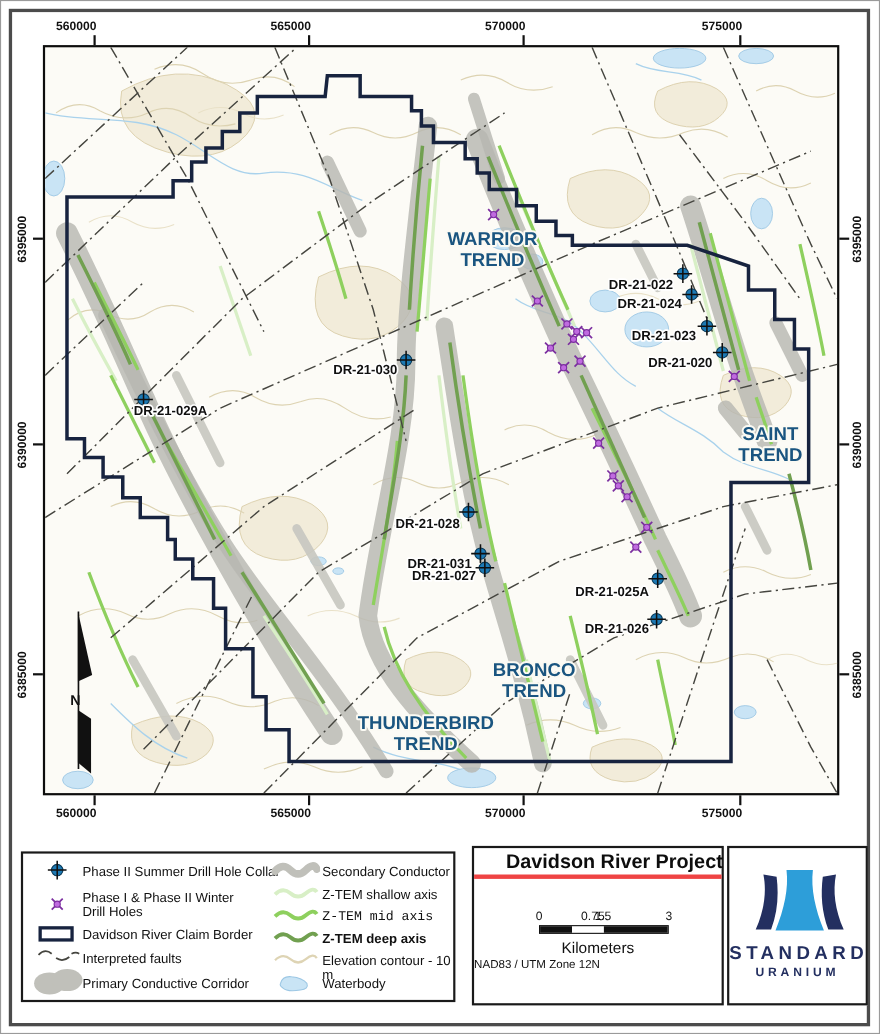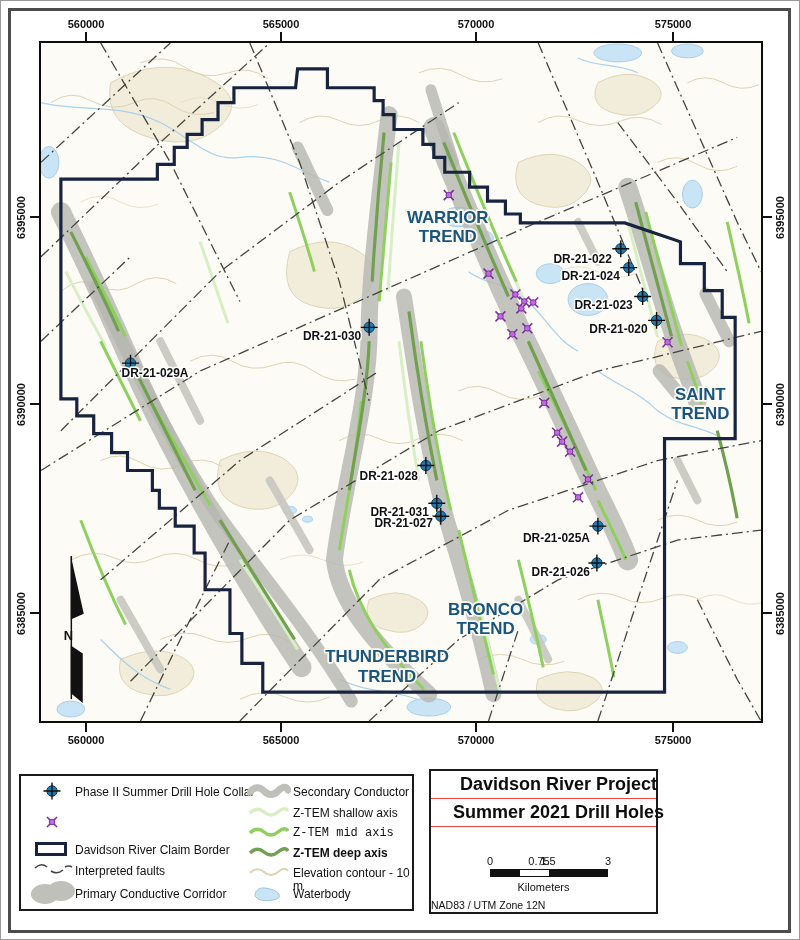--- a/index.html
+++ b/index.html
@@ -1,37 +1,37 @@
 <!DOCTYPE html>
 <html><head>
 <meta charset="utf-8">
 <style>
   html,body{margin:0;padding:0;background:#ffffff;width:800px;height:940px;overflow:hidden;
     font-family:"Liberation Sans",sans-serif;}
   .sheet{position:absolute;left:0;top:0;width:800px;height:940px;background:#fff;border:1px solid #9a9a9a;box-sizing:border-box;}
   .outerborder{position:absolute;left:7px;top:7px;width:783px;height:925px;border:3px solid #4c4c4c;box-sizing:border-box;}
   .mapframe{position:absolute;left:38px;top:40px;width:724px;height:682px;border:2px solid #0d0d0d;box-sizing:border-box;background:#fcfbf6;}
   .mapframe svg{position:absolute;left:0;top:0;width:100%;height:100%;}
-  .xlab{position:absolute;width:70px;text-align:center;font-weight:bold;font-size:11px;color:#111;}
+  .xlab{position:absolute;width:70px;font-weight:bold;font-size:11px;color:#111;}
   .ylab{position:absolute;width:70px;height:13px;text-align:center;font-weight:bold;font-size:11px;color:#111;transform:rotate(-90deg);}
   .tickv{position:absolute;width:2px;height:9px;background:#111;}
   .tickh{position:absolute;width:9px;height:2px;background:#111;}
   .legendbox{position:absolute;left:18px;top:773px;width:395px;height:137px;border:2px solid #1a1a1a;box-sizing:border-box;background:#fff;}
   .legenditem{position:absolute;font-size:12px;color:#111;line-height:13px;}
   .legendsym{position:absolute;}
   .claimrect{position:absolute;width:32px;height:14px;border:3px solid #17233f;box-sizing:border-box;}
   .titleblock{position:absolute;left:428px;top:768px;width:229px;height:145px;border:2px solid #1a1a1a;box-sizing:border-box;background:#fff;}
-  .titlerow{width:100%;height:28px;border-bottom:1px solid #ef4444;box-sizing:border-box;display:flex;align-items:center;justify-content:center;
+  .titlerow{width:100%;height:28px;border-bottom:4px solid #ef4444;box-sizing:border-box;display:flex;align-items:center;justify-content:center;
     font-weight:bold;font-size:18px;color:#0d0d0d;white-space:nowrap;padding-left:30px;}
   .scalearea{position:relative;width:100%;height:87px;}
   .scaletext{position:absolute;left:0;top:10px;width:100%;text-align:center;font-size:12px;letter-spacing:.5px;color:#111;}
   .scalenum{position:absolute;top:28px;font-size:11px;color:#111;transform:translateX(-50%);}
   .scalebar{position:absolute;left:59px;top:42px;width:118px;height:8px;border:1px solid #111;box-sizing:border-box;background:#fff;}
   .sb-seg{position:absolute;top:0;height:100%;background:#111;}
-  .scaleunits{position:absolute;left:0;top:54px;width:100%;text-align:center;font-size:11px;color:#111;}
+  .scaleunits{position:absolute;left:0;top:54px;width:100%;text-align:center;font-size:14px;color:#111;}
   .datum{position:absolute;left:0;top:72px;width:100%;text-align:left;font-size:10.5px;color:#111;}
   .logobox{position:absolute;left:660px;top:768px;width:128px;height:145px;border:2px solid #1a1a1a;box-sizing:border-box;background:#fff;}
   .logoname{position:absolute;left:0;top:86px;width:100%;text-align:center;font-size:17px;letter-spacing:4px;color:#232f60;font-weight:bold;}
   .logosub{position:absolute;left:0;top:107px;width:100%;text-align:center;font-size:11px;letter-spacing:3.5px;color:#232f60;font-weight:bold;}
   .maplabel{font:bold 12px "Liberation Sans",sans-serif;fill:#101010;stroke:#ffffff;stroke-width:3px;paint-order:stroke;stroke-linejoin:round;}
   .trendlabel{font:bold 17px "Liberation Sans",sans-serif;fill:#1a5580;stroke:#fbfaf3;stroke-width:3.5px;paint-order:stroke;stroke-linejoin:round;text-anchor:middle;}
 </style>
 </head>
 <body>
 
@@ -315,20 +315,21 @@
     <div class="claimrect" style="left:14px;top:66px;"></div>
     <svg class="legendsym" style="left:12px;top:86px;" width="40" height="14" viewBox="0 0 40 14">
       <path d="M2,6 q6,-6 12,-1 M18,9 q6,4 12,-1 M32,5 q4,-2 7,0" fill="none" stroke="#45453f" stroke-width="1.6"></path>
     </svg>
     <svg class="legendsym" style="left:8px;top:104px;" width="48" height="26" viewBox="0 0 48 26">
       <ellipse cx="16" cy="14" rx="14" ry="10" fill="#c0c0ba"></ellipse>
       <ellipse cx="32" cy="11" rx="14" ry="10" fill="#c0c0ba"></ellipse>
     </svg>
 
     <div class="legenditem" style="left:54px;top:10px;width:185px;">Phase II Summer Drill Hole Collar</div>
+    <div class="legenditem" style="left:54px;top:34px;width:160px;">Phase I &amp; Phase II Winter Drill Holes</div>
     <div class="legenditem" style="left:54px;top:68px;width:185px;">Davidson River Claim Border</div>
     <div class="legenditem" style="left:54px;top:89px;width:185px;">Interpreted faults</div>
     <div class="legenditem" style="left:54px;top:112px;width:185px;">Primary Conductive Corridor</div>
 
     <svg class="legendsym" style="left:226px;top:6px;" width="44" height="18" viewBox="0 0 44 18">
       <path d="M3,10 q7,-8 14,-1 t14,0 t10,-1" fill="none" stroke="#c0c0ba" stroke-width="7" stroke-linecap="round"></path>
     </svg>
     <svg class="legendsym" style="left:226px;top:28px;" width="44" height="16" viewBox="0 0 44 16">
       <path d="M3,9 q7,-7 14,-1 t14,0 t10,-1" fill="none" stroke="#d8efc6" stroke-width="3.5"></path>
     </svg>
@@ -348,28 +349,36 @@
     <div class="legenditem" style="left:272px;top:10px;width:120px;">Secondary Conductor</div>
     <div class="legenditem" style="left:272px;top:31px;width:120px;">Z-TEM shallow axis</div>
     <div class="legenditem" style="left:272px;top:51px;width:120px;font-family:Liberation Mono, monospace;">Z-TEM mid axis</div>
     <div class="legenditem" style="left:272px;top:71px;width:120px;font-weight:bold;">Z-TEM deep axis</div>
     <div class="legenditem" style="left:272px;top:91px;width:130px;">Elevation contour - 10 m</div>
     <div class="legenditem" style="left:272px;top:112px;width:120px;">Waterbody</div>
   </div>
 
   <div class="titleblock">
     <div class="titlerow">Davidson River Project</div>
-    <div class="titlerow">Summer 2021 Drill Holes</div>
     <div class="scalearea">
       <div class="scalenum" style="left:59px;">0</div>
       <div class="scalenum" style="left:88px;margin-left:20px;">0.75</div>
       <div class="scalenum" style="left:117px;">1.5</div>
       <div class="scalenum" style="left:177px;">3</div>
       <div class="scalebar">
         <div class="sb-seg" style="left:0;width:29px;"></div>
         <div class="sb-seg" style="left:58px;width:58px;"></div>
       </div>
       <div class="scaleunits">Kilometers</div>
       <div class="datum">NAD83 / UTM Zone 12N</div>
     </div>
   </div>
 
+  <div class="logobox">
+    <svg width="120" height="80" viewBox="0 0 120 62" style="position:absolute;left:4px;top:8px;">
+      <path d="M48,3 L72,3 C70,20 74,38 82,58 L38,58 C46,38 50,20 48,3 Z" fill="#2d9ed9"></path>
+      <path d="M27,7 C30,22 28,39 20,57 L34,57 C40,41 41,25 39,9 Z" fill="#232f60"></path>
+      <path d="M93,7 C90,22 92,39 100,57 L86,57 C80,41 79,25 81,9 Z" fill="#232f60"></path>
+    </svg>
+    <div class="logoname">STANDARD</div>
+    <div class="logosub">URANIUM</div>
+  </div>
 </div>
 
 </body></html>

